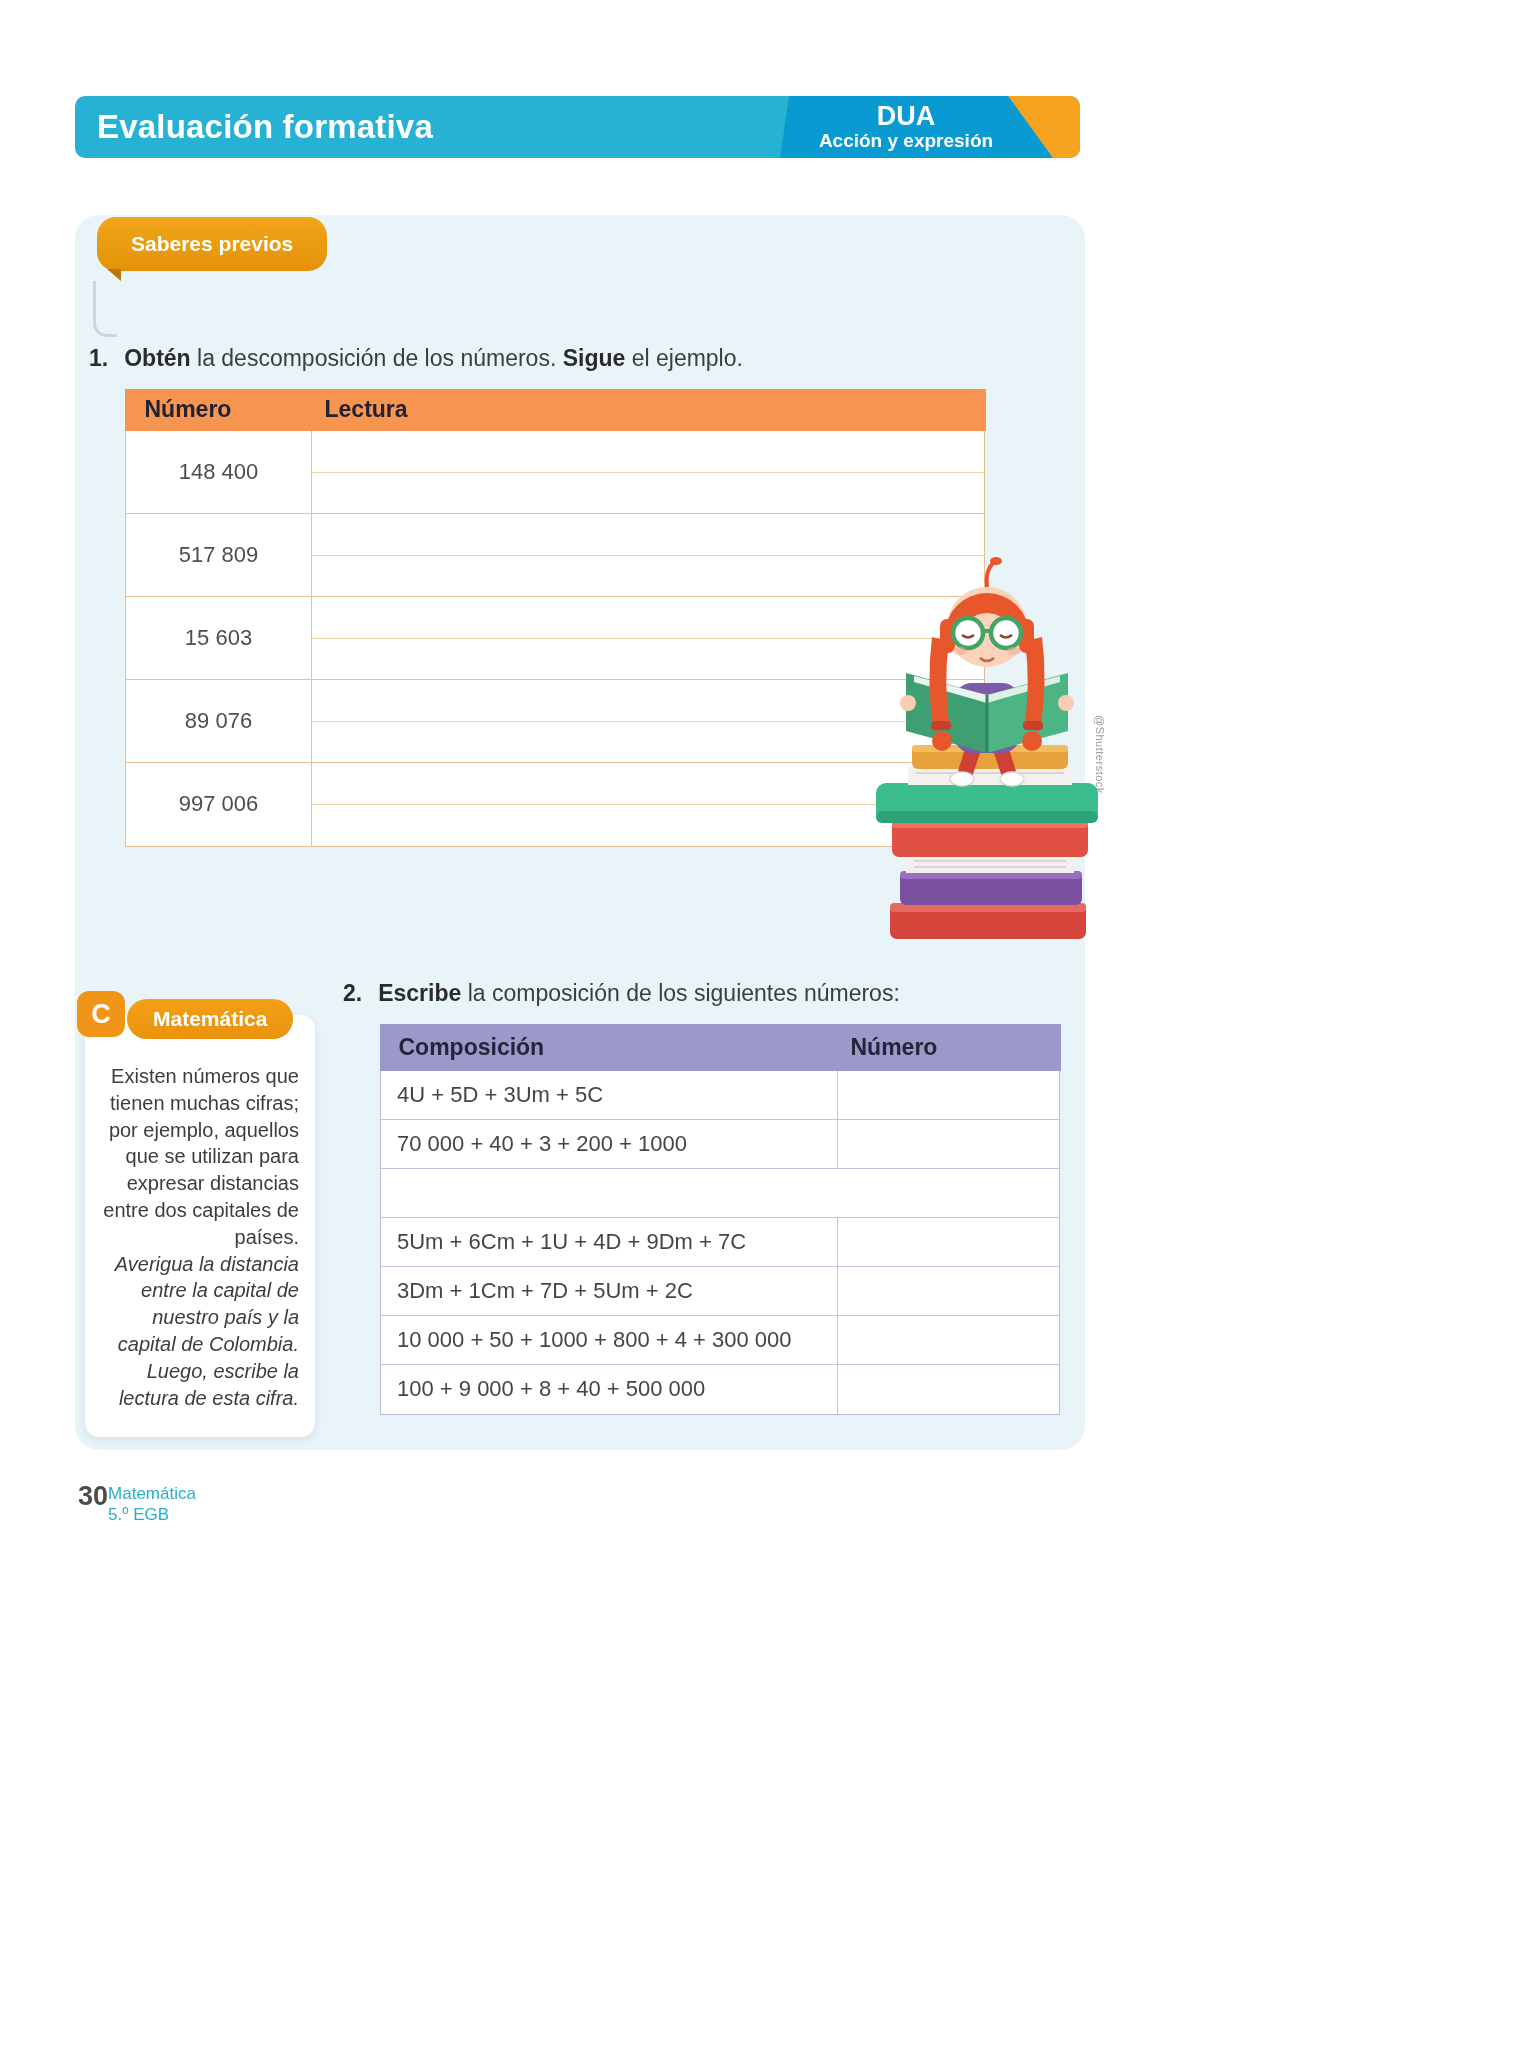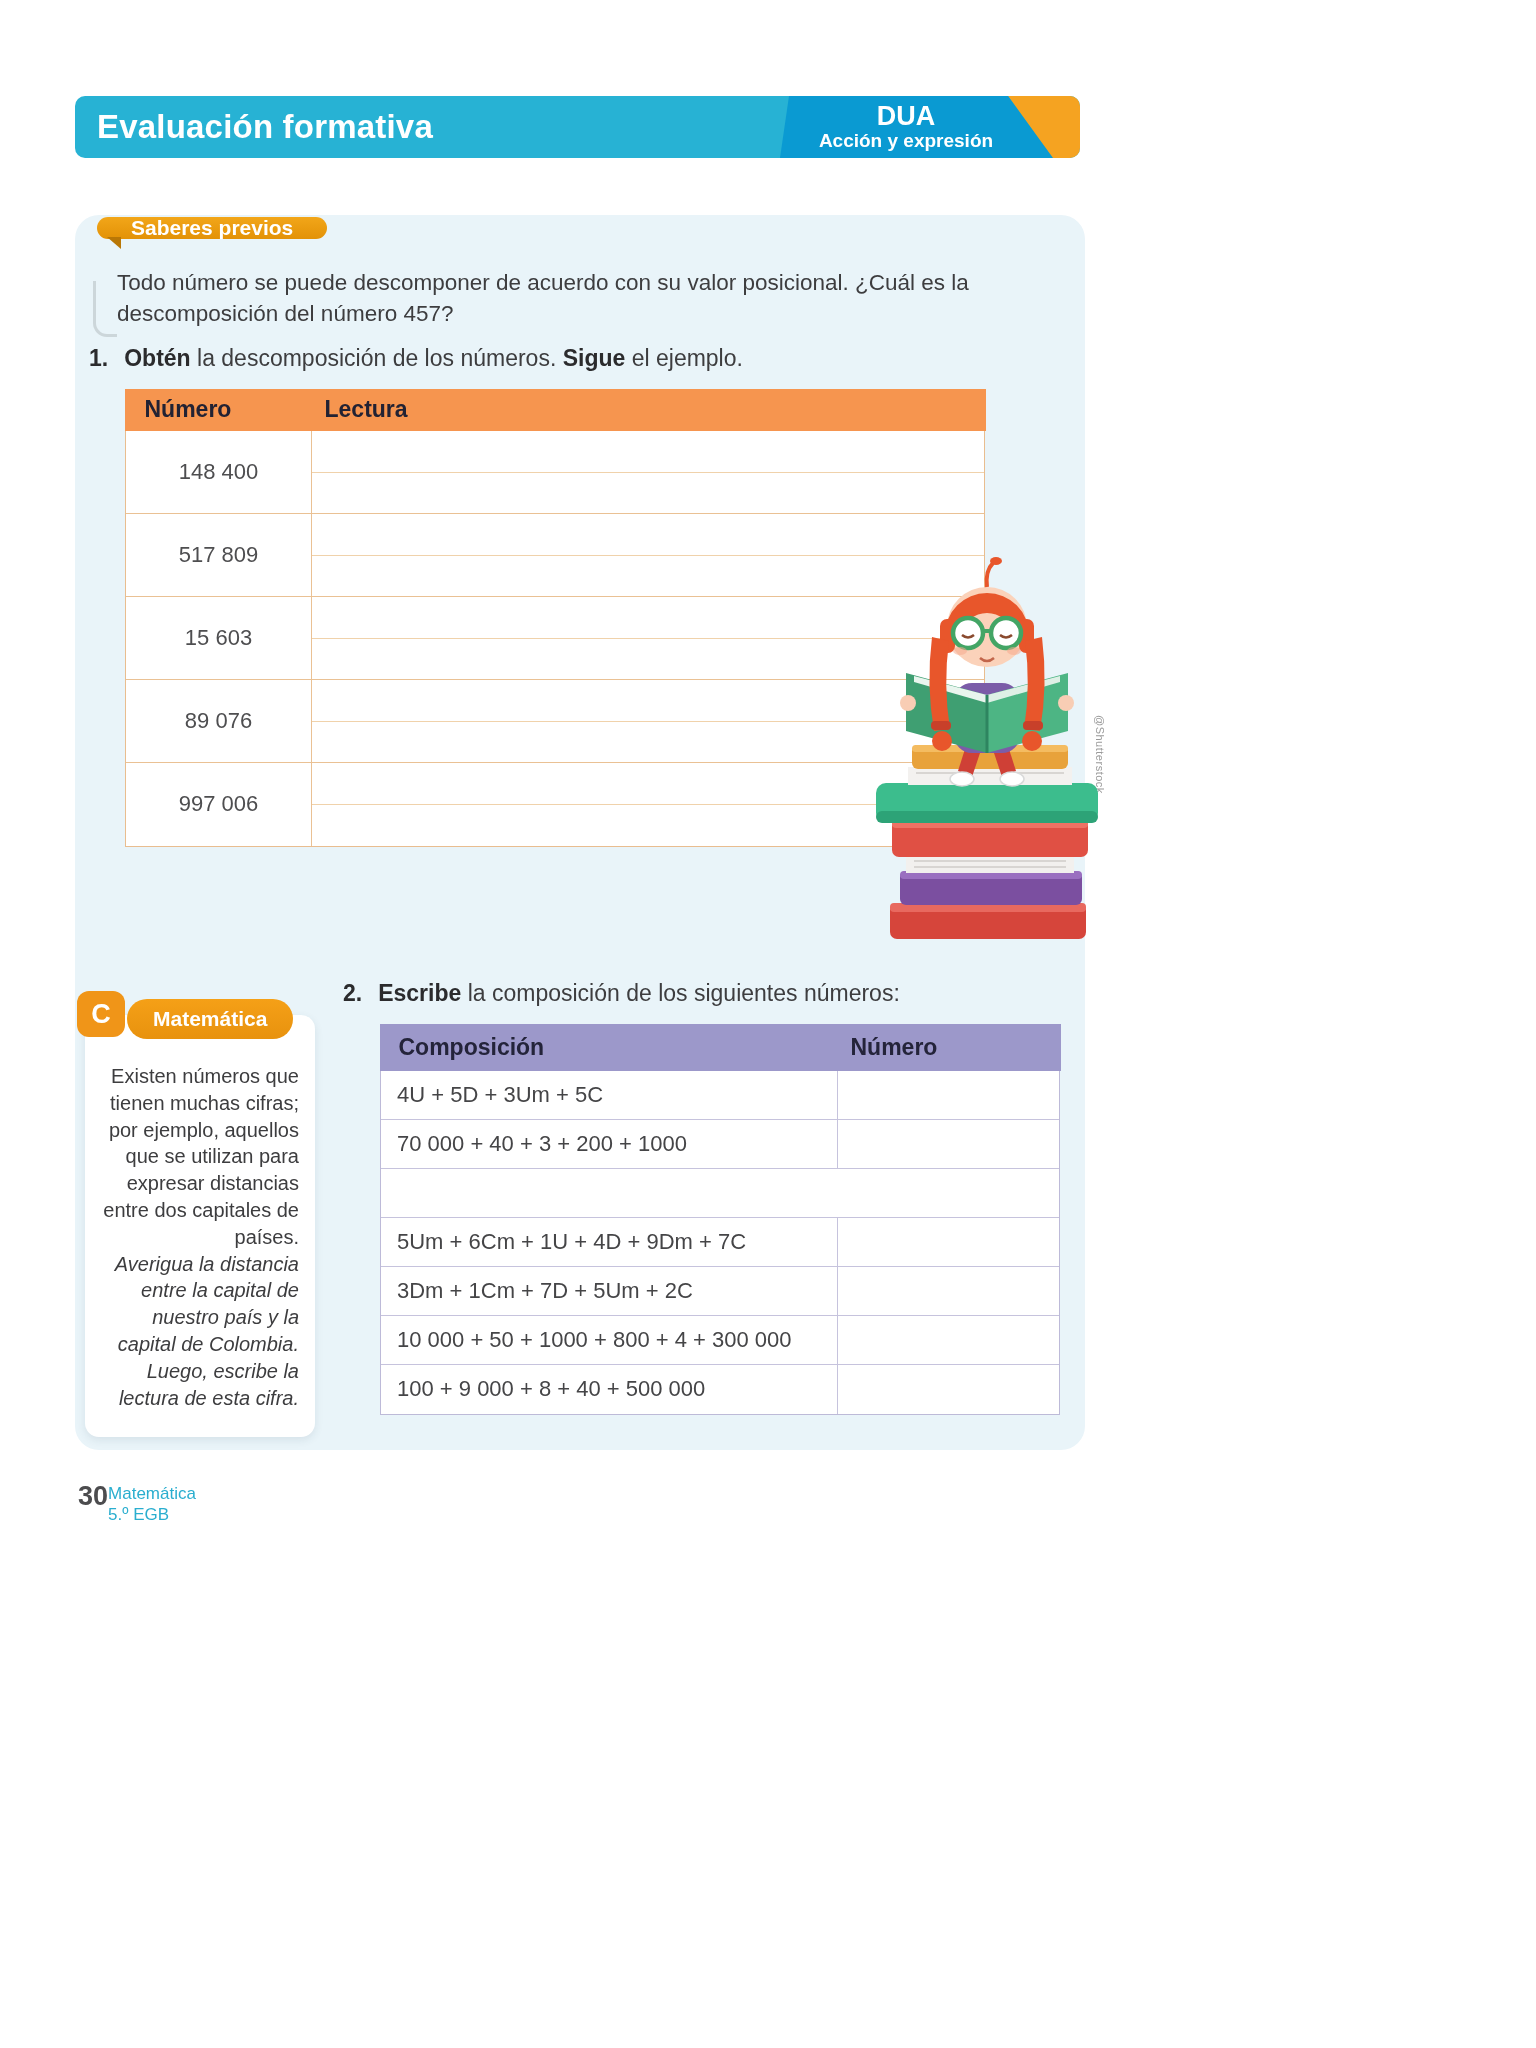--- a/index.html
+++ b/index.html
@@ -20,21 +20,21 @@
     background:#0a9ad2; clip-path:polygon(3% 0, 76% 0, 91% 100%, 0 100%); z-index:2;
     display:flex; flex-direction:column; justify-content:center; align-items:center;
     padding-right:48px; }
   .dua-title { color:#fff; font-weight:bold; font-size:27px; line-height:1.05; }
   .dua-sub { color:#fff; font-weight:bold; font-size:19px; line-height:1.1; }
 
   
   .panel { position:absolute; left:75px; top:215px; width:1010px; height:1235px;
     background:#e9f4f9; border-radius:24px; }
 
-  .badge-saberes { position:absolute; left:22px; top:2px; height:22px;
+  .badge-saberes { position:absolute; left:22px; top:2px; height:54px;
     background:linear-gradient(180deg,#f2a619,#e39207); border-radius:19px;
     padding:0 34px; display:flex; align-items:center; z-index:3; }
   .badge-saberes::after { content:""; position:absolute; left:10px; bottom:-10px;
     width:0; height:0; border-left:14px solid transparent; border-top:12px solid #b97706; }
   .badge-saberes span { color:#fff; font-weight:bold; font-size:21px; }
 
   .quote-bracket { position:absolute; left:18px; top:66px; width:24px; height:56px;
     border-left:3px solid #ccd6da; border-bottom:3px solid #ccd6da;
     border-bottom-left-radius:14px; }
 
@@ -114,21 +114,20 @@
     </div>
   </div>
 
   <div class="panel">
 
     <div class="badge-saberes">
       <span>Saberes previos</span>
     </div>
     <div class="quote-bracket"></div>
 
-    <div class="intro-text">Todo número se puede descomponer de acuerdo con su valor posicional. ¿Cuál es la descomposición del número 457?</div>
 
     <div class="activity1">
       <span class="num">1.</span><span class="bold-run">Obtén</span><span> la descomposición de los números. </span><span class="bold-run">Sigue</span><span> el ejemplo.</span>
     </div>
 
     <div class="table1">
       <div class="t1-header">
         <div class="hc hc1">Número</div>
         <div class="hc hc2">Lectura</div>
       </div>

